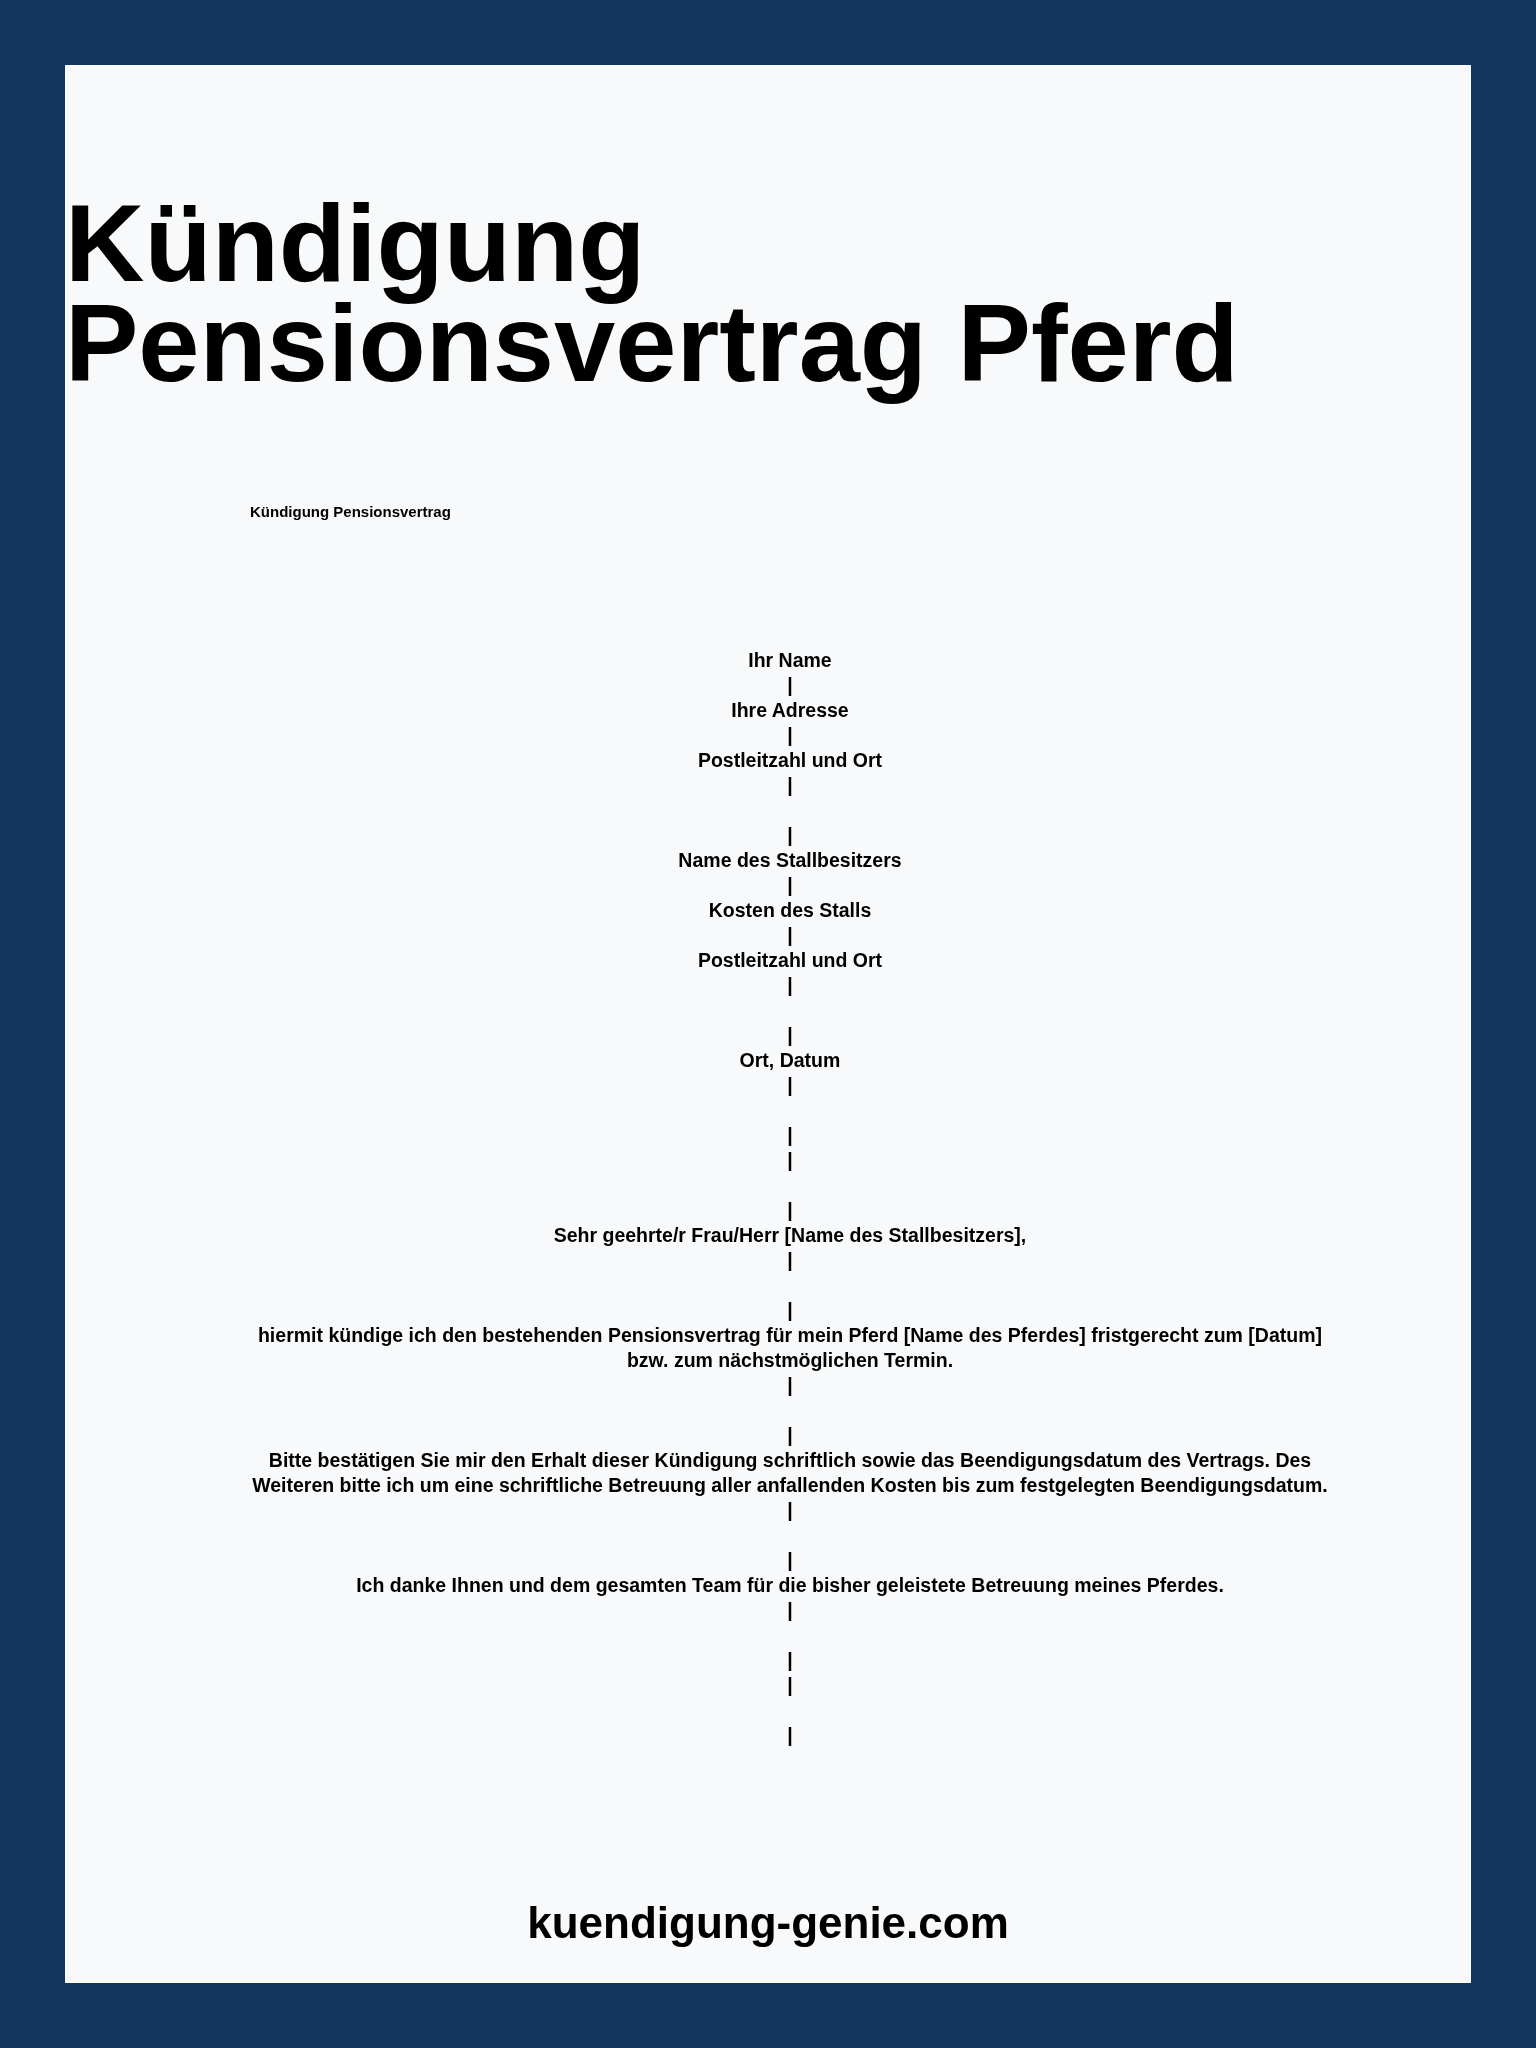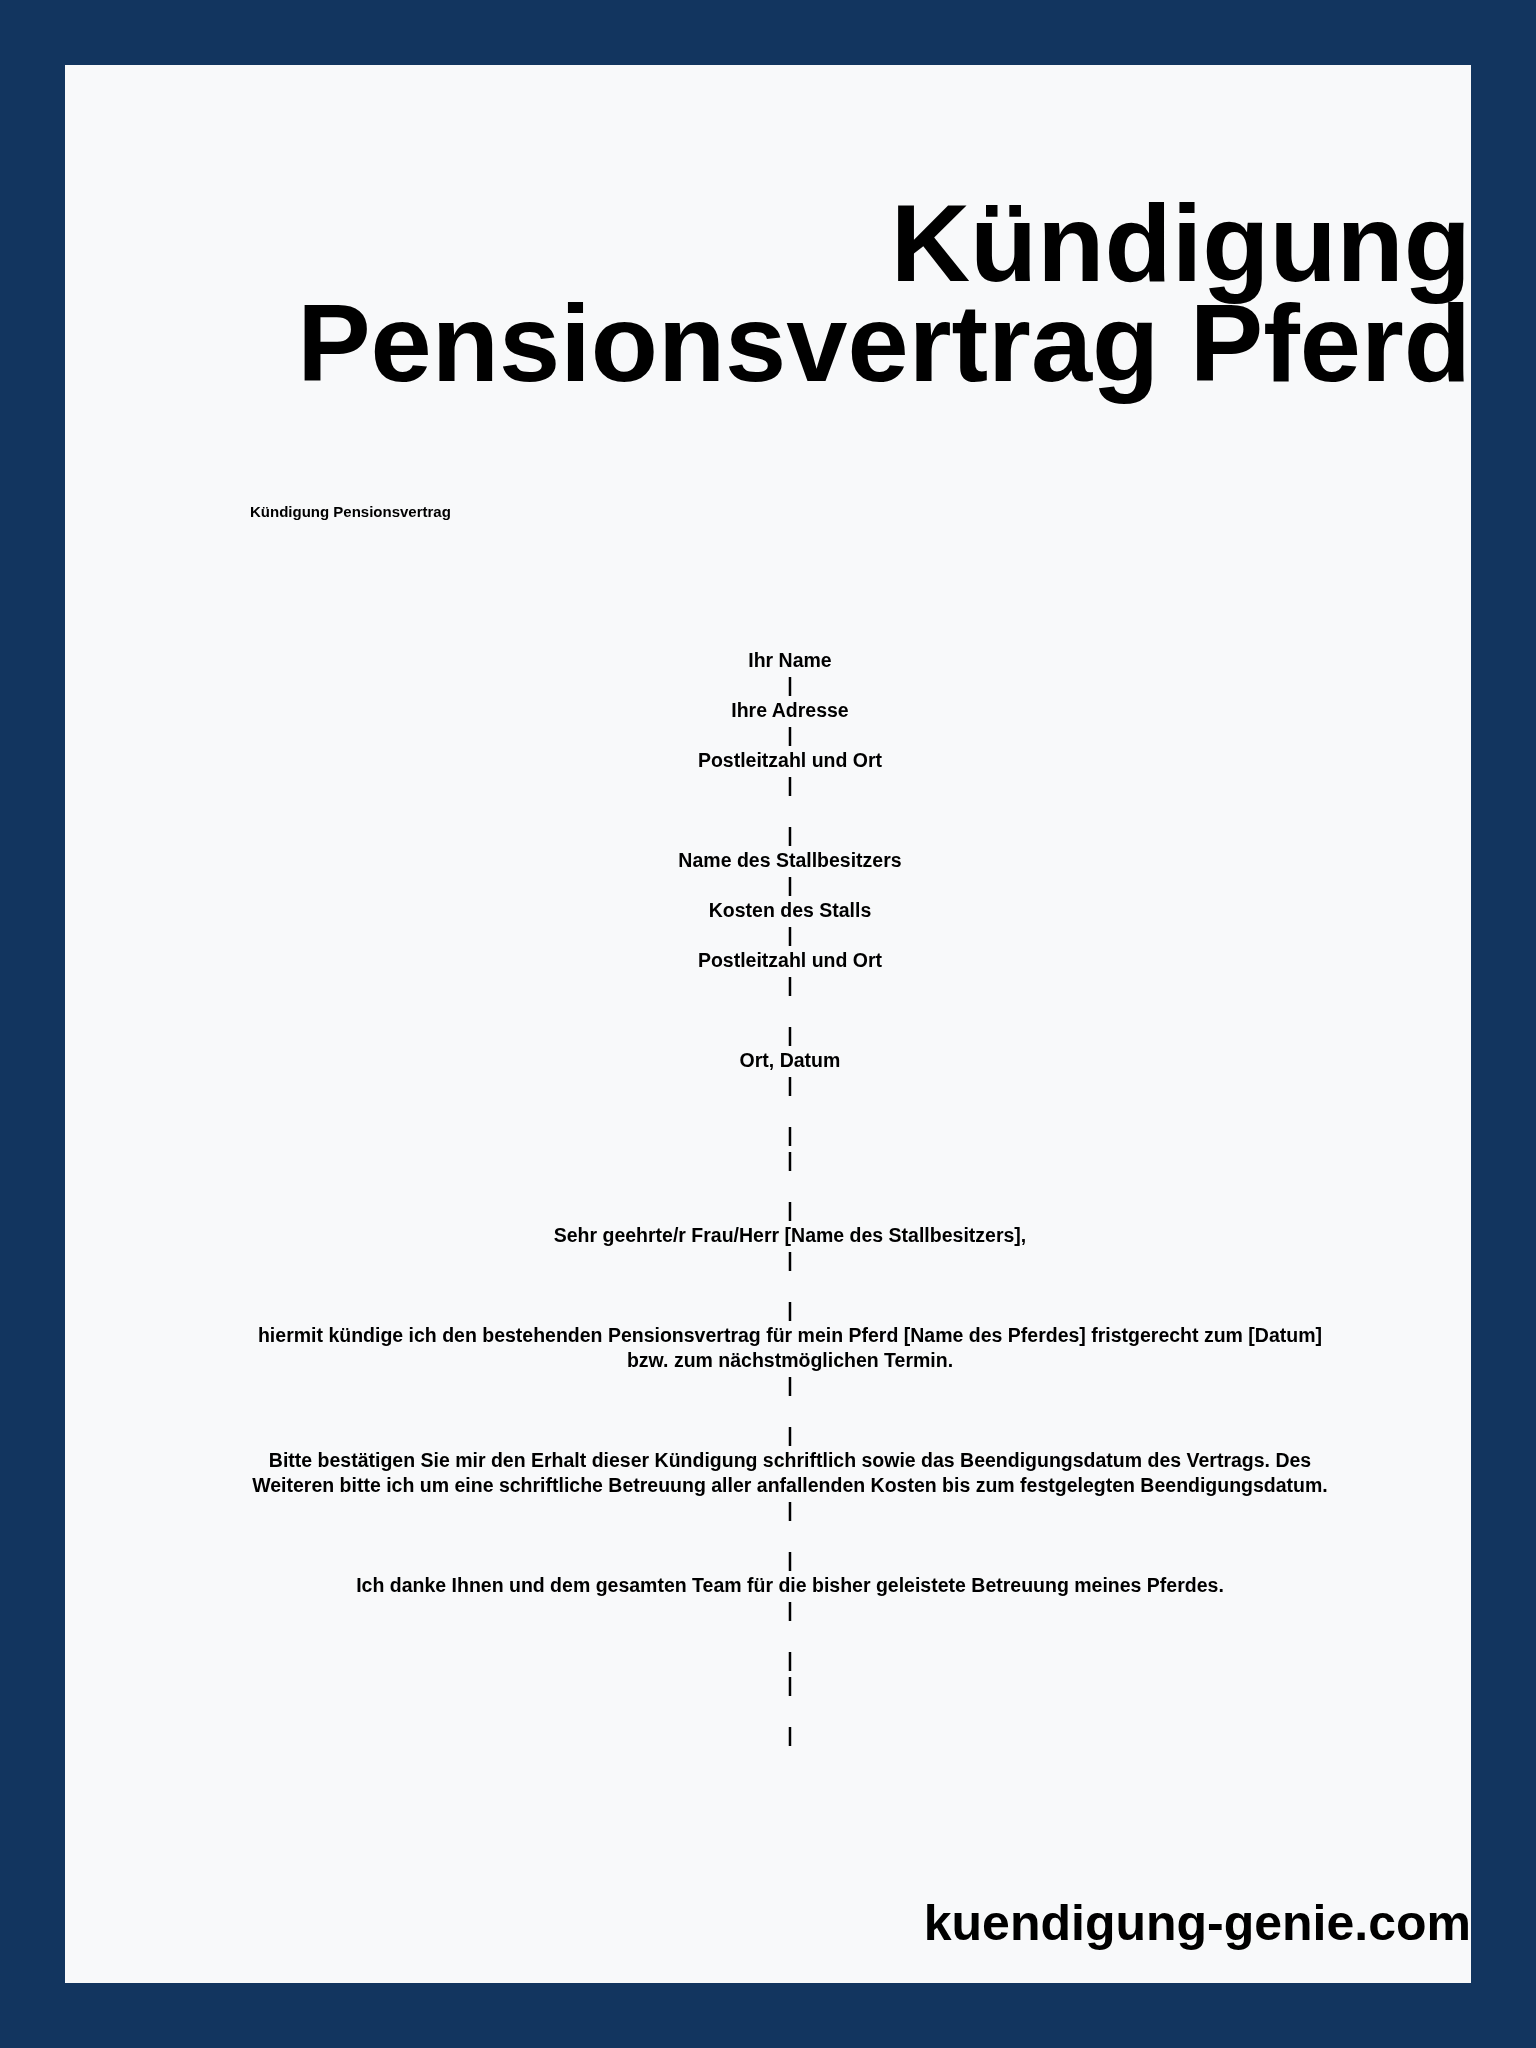--- a/index.html
+++ b/index.html
@@ -21,21 +21,21 @@
       width: 1406px;
       height: 1918px;
       background: #f8f9fa;
     }
     .title {
       position: absolute;
       left: 0;
       top: 128px;
       width: 1406px;
       margin: 0;
-      text-align: right;
+      text-align: left;
       font-weight: bold;
       font-size: 110px;
       line-height: 100px;
       color: #000;
       letter-spacing: 0px;
     }
     .letter {
       position: absolute;
       left: 185px;
       top: 434px;
@@ -58,23 +58,23 @@
     }
     .letter .gap {
       display: block;
       height: 25px;
     }
     .footer {
       position: absolute;
       left: 0;
       top: 1830px;
       width: 1406px;
-      text-align: right;
+      text-align: center;
       font-weight: bold;
-      font-size: 50px;
+      font-size: 44px;
       line-height: 56px;
       color: #000;
     }
   </style>
 </head>
 <body>
 
 <div class="page">
   <h1 class="title">Kündigung Pensionsvertrag Pferd</h1>
 

